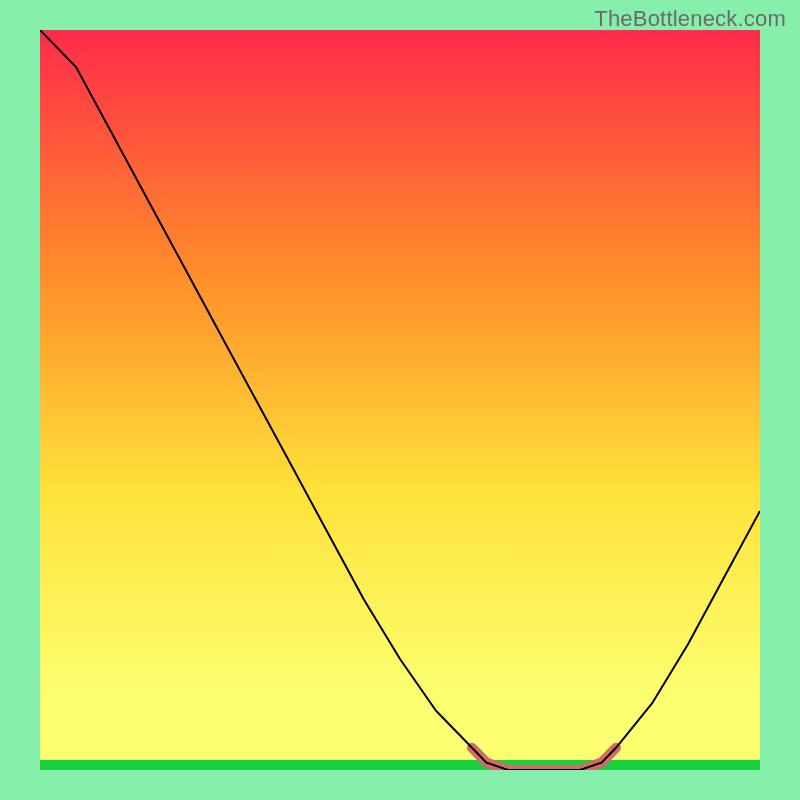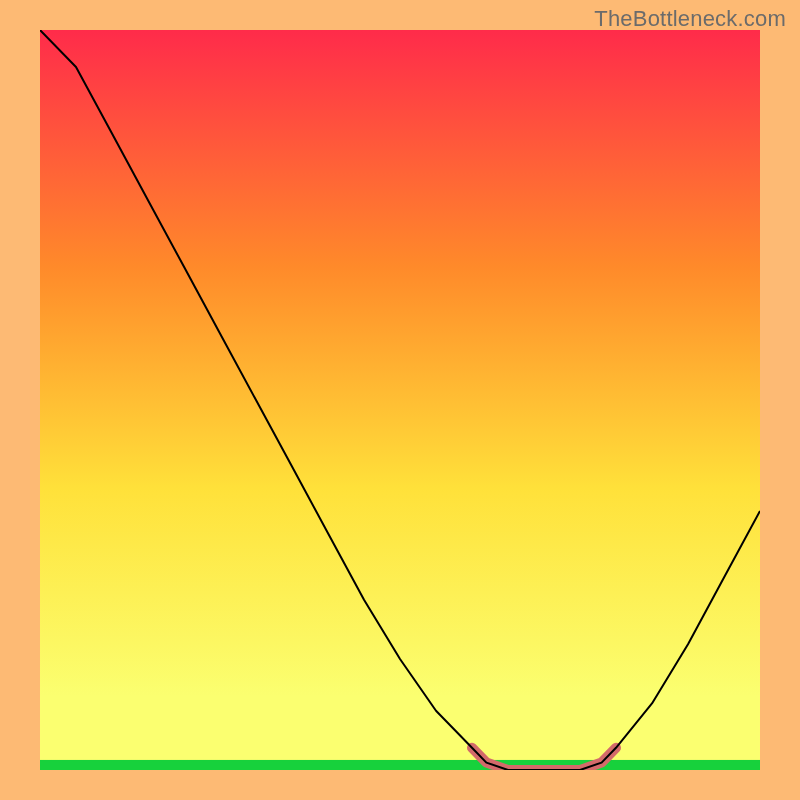--- a/index.html
+++ b/index.html
@@ -1,21 +1,21 @@
 <!DOCTYPE html>
 <html><head>
 <meta charset="utf-8">
 <style>
   * { margin: 0; padding: 0; box-sizing: border-box; }
   html, body { width: 800px; height: 800px; background: #000; overflow: hidden; }
   .container {
     position: relative;
     width: 800px;
     height: 800px;
-    background: #fdba74;
+    background: #86efac;
   }
   .watermark {
     position: absolute;
     top: 6px;
     right: 14px;
     font-family: Arial, Helvetica, sans-serif;
     font-size: 22px;
     color: #6b6b6b;
     letter-spacing: 0.2px;
   }

